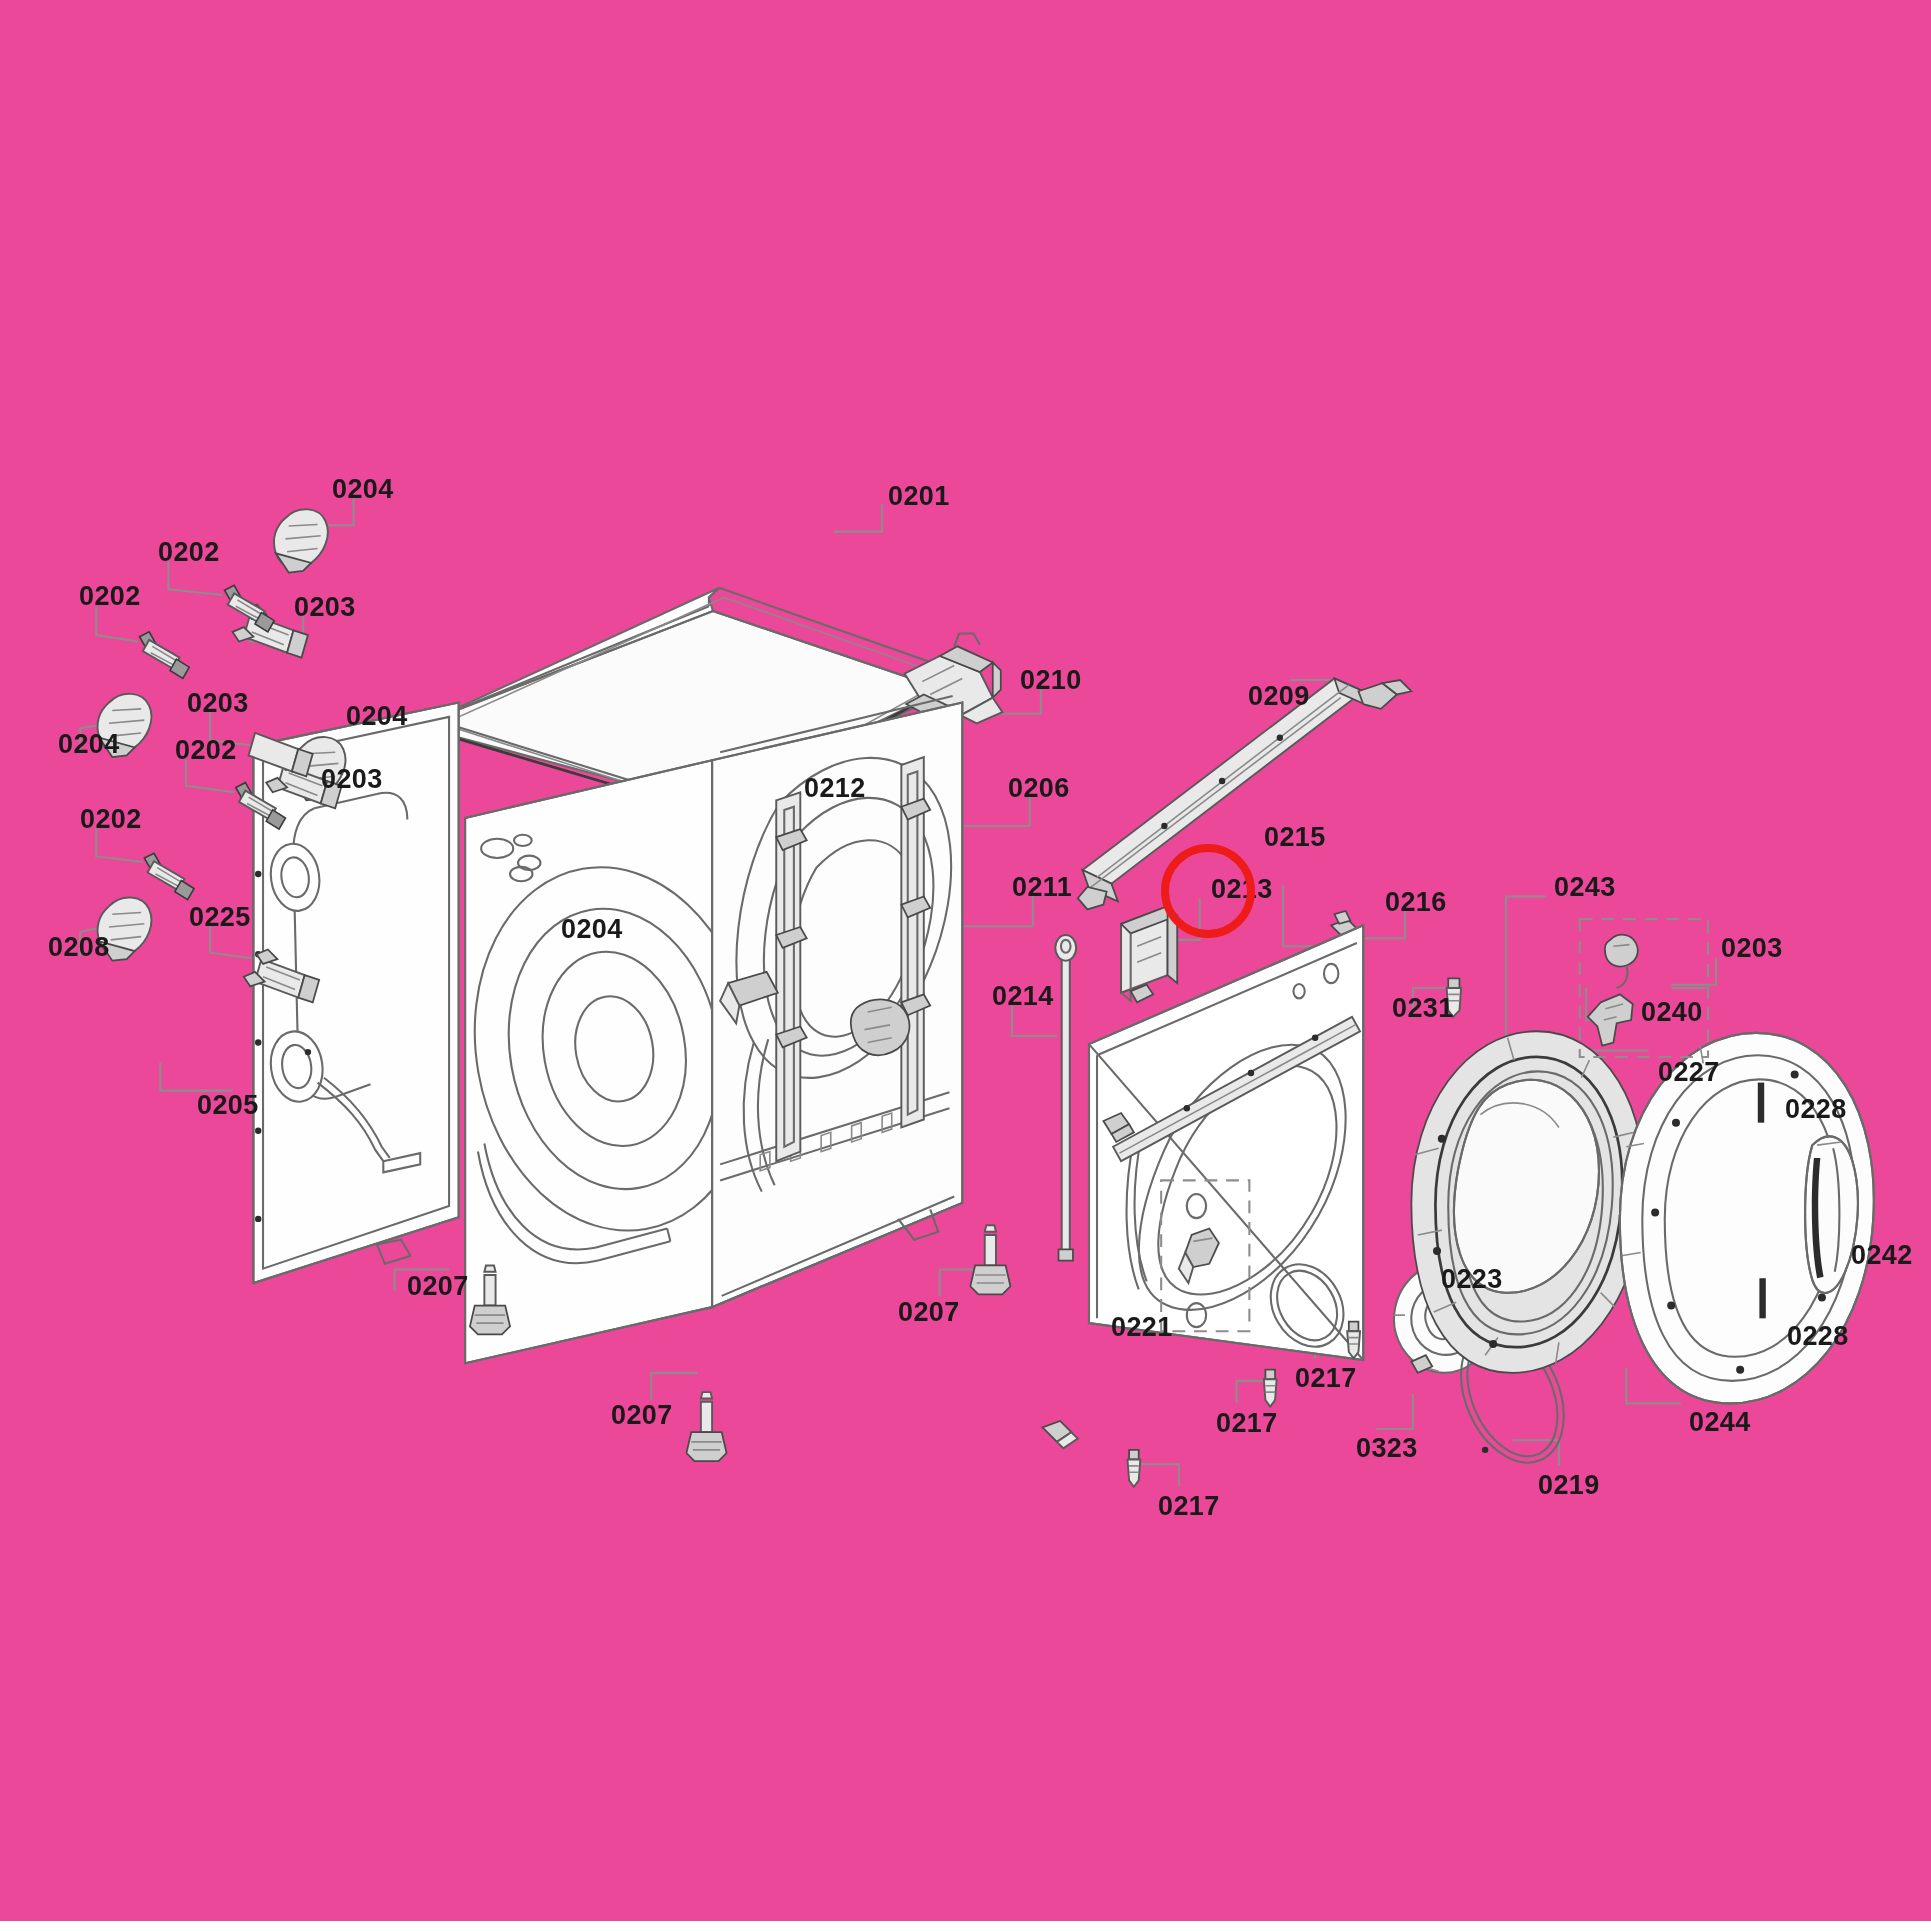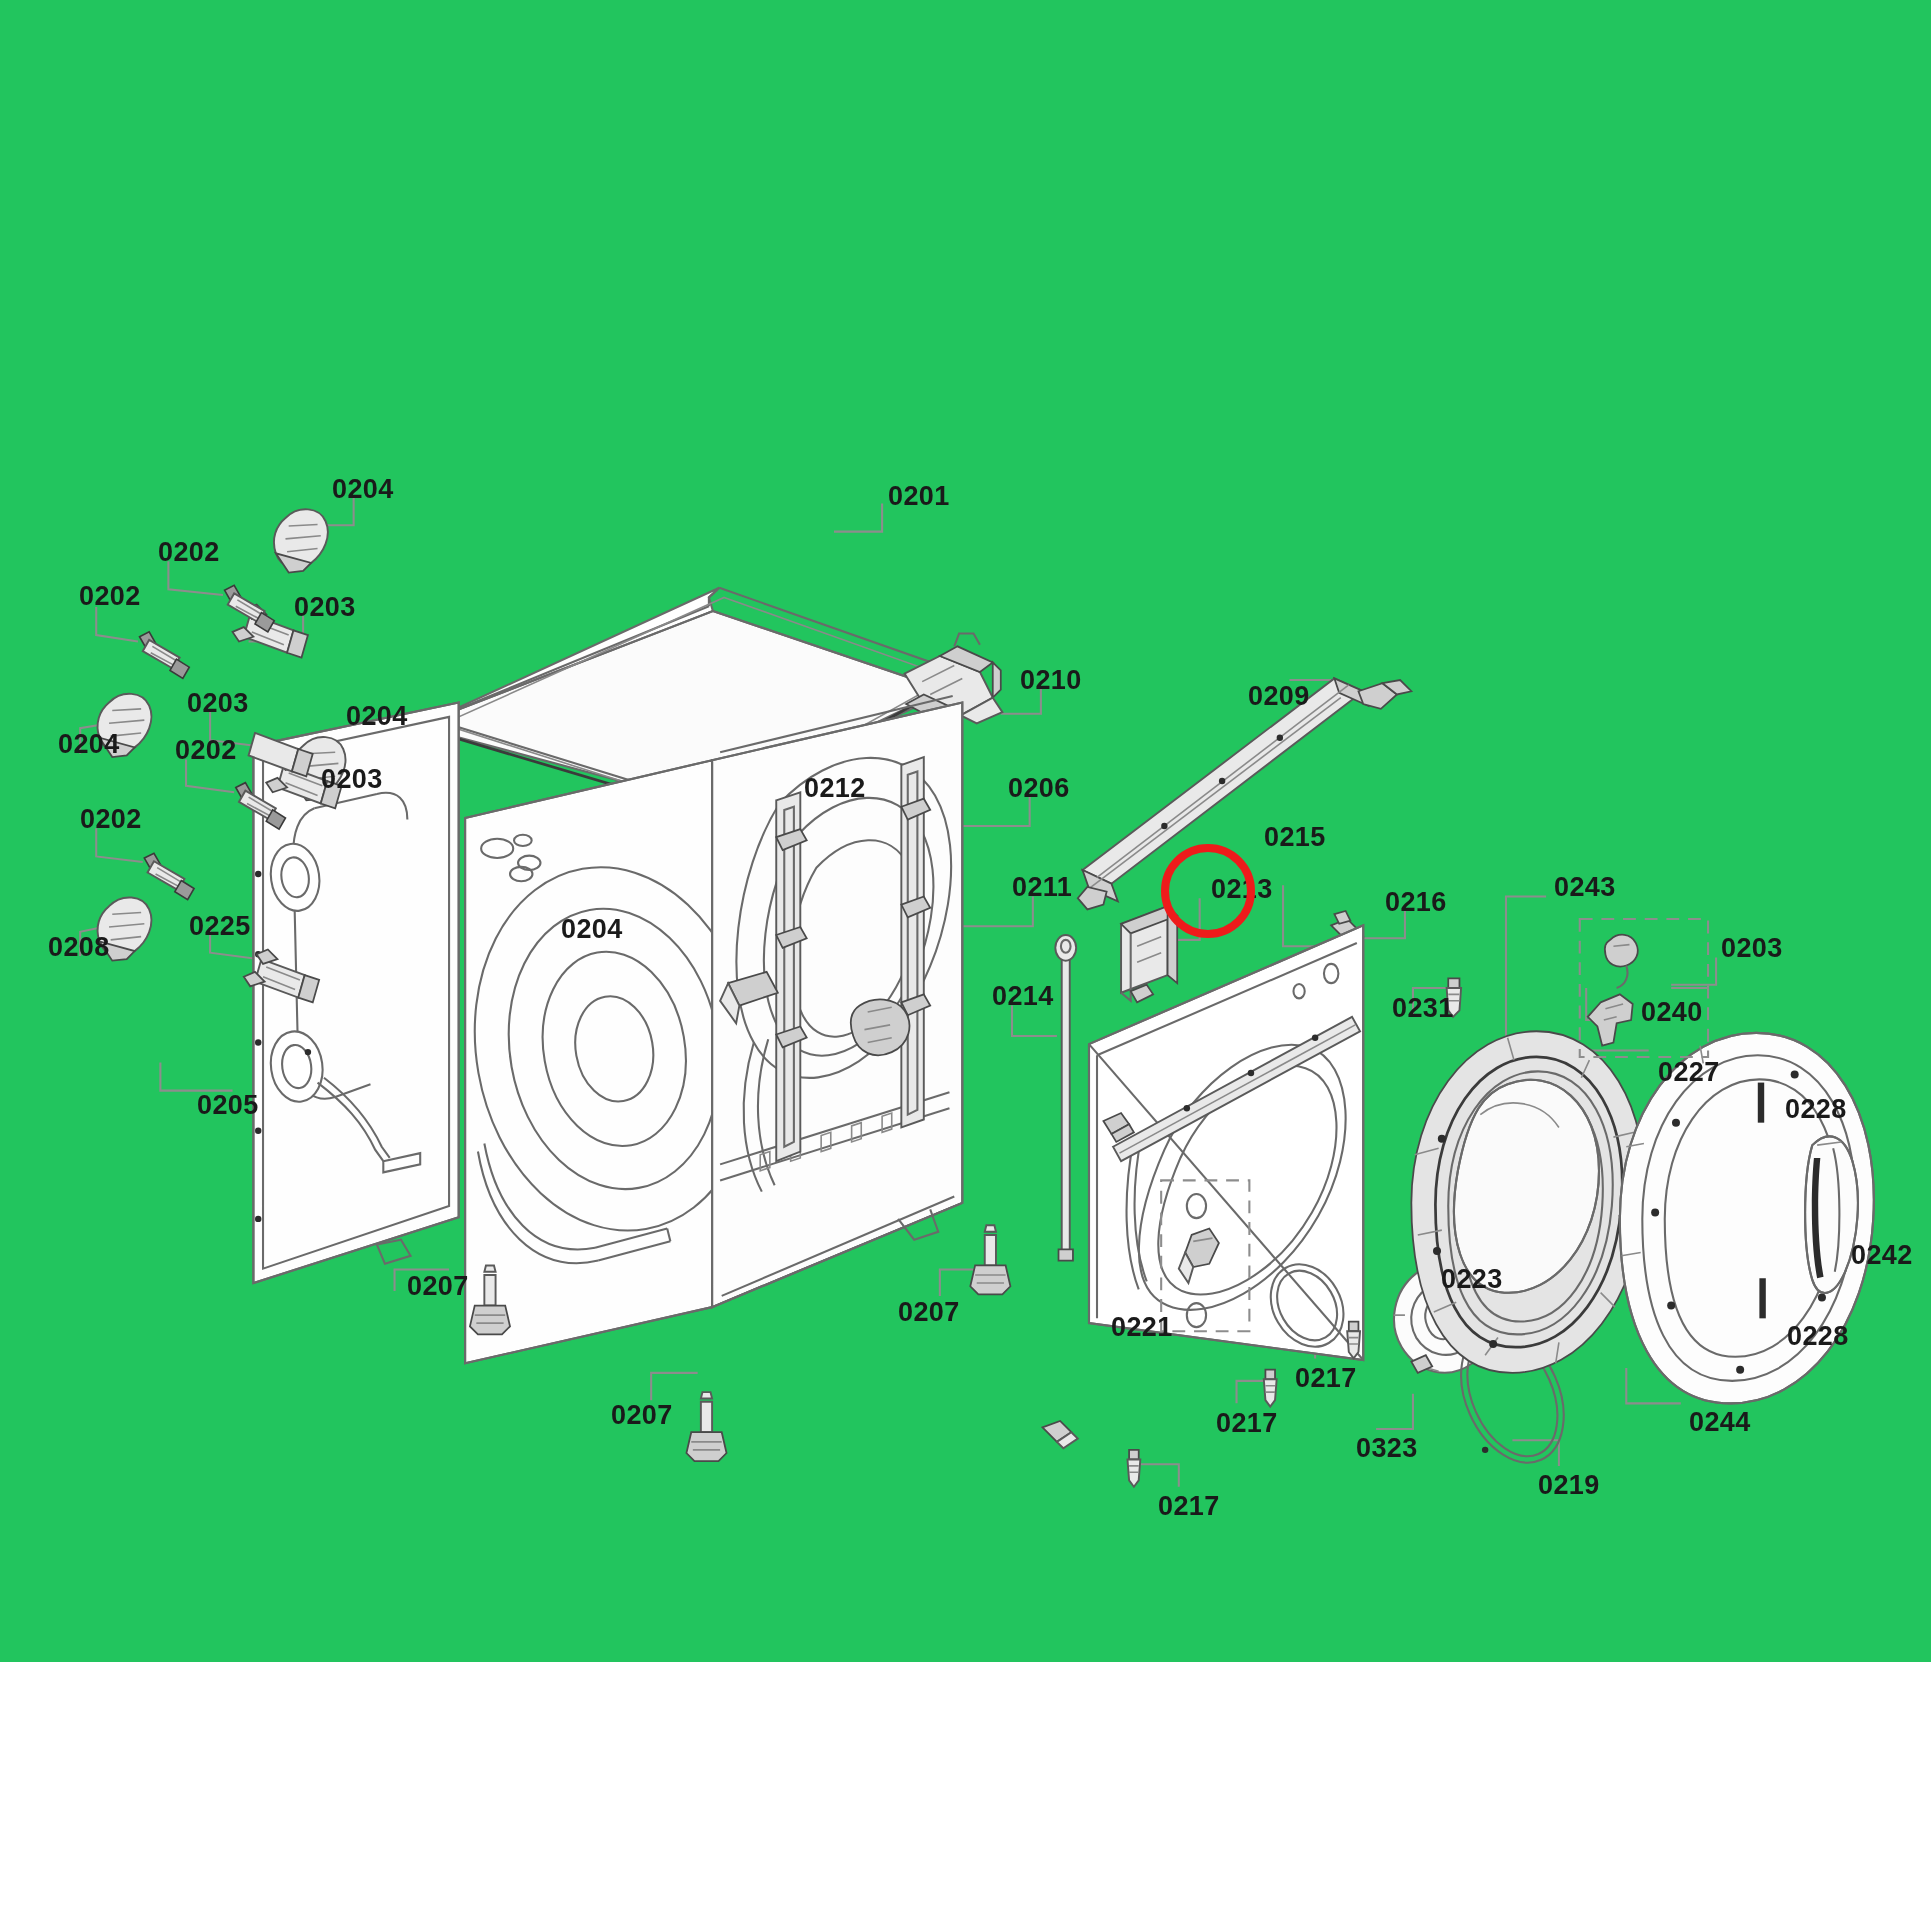--- a/index.html
+++ b/index.html
@@ -2,21 +2,21 @@
 <html style="font-size:13px"><head>
 <meta charset="utf-8">
 <style>
   html,body{margin:0;padding:0;background:#ffffff;}
   body{
     width:1931px;height:1931px;
     font-family:"Liberation Sans", sans-serif;
     -webkit-font-smoothing:antialiased;
     overflow:hidden;
   }
-  #stage{position:relative;width:1931px;height:1662px;background:#22c55e;}
+  #stage{position:relative;width:1931px;height:1921px;background:#ec4899;}
   #svgroot{position:absolute;left:0;top:0;width:1931px;height:1931px;}
 
   .lbl{
     position:absolute;
     font-family:"Liberation Sans", sans-serif;
     font-size:27px;
     font-weight:700;
     color:#1a1a1a;
     letter-spacing:0.4px;
     white-space:nowrap;
@@ -531,21 +531,21 @@
 <div class="lbl" style="left:804px;top:775px;">0212</div>
 <div class="lbl" style="left:1008px;top:775px;">0206</div>
 <div class="lbl" style="left:80px;top:806px;">0202</div>
 <div class="lbl" style="left:1012px;top:874px;">0211</div>
 <div class="lbl" style="left:1179px;top:876px;margin-left:32px;">0213</div>
 <div class="lbl" style="left:1264px;top:824px;">0215</div>
 <div class="lbl" style="left:1385px;top:889px;text-align:center;">0216</div>
 <div class="lbl" style="left:1554px;top:874px;">0243</div>
 <div class="lbl" style="left:1721px;top:935px;">0203</div>
 <div class="lbl" style="left:48px;top:934px;">0208</div>
-<div class="lbl" style="left:189px;top:904px;margin-top:9px;">0225</div>
+<div class="lbl" style="left:189px;top:904px;">0225</div>
 <div class="lbl" style="left:561px;top:916px;">0204</div>
 <div class="lbl" style="left:992px;top:983px;">0214</div>
 <div class="lbl" style="left:1392px;top:995px;">0231</div>
 <div class="lbl" style="left:1641px;top:999px;">0240</div>
 <div class="lbl" style="left:1658px;top:1059px;">0227</div>
 <div class="lbl" style="left:197px;top:1092px;">0205</div>
 <div class="lbl" style="left:1785px;top:1096px;">0228</div>
 <div class="lbl" style="left:1851px;top:1242px;">0242</div>
 <div class="lbl" style="left:407px;top:1273px;">0207</div>
 <div class="lbl" style="left:1441px;top:1266px;">0223</div>

